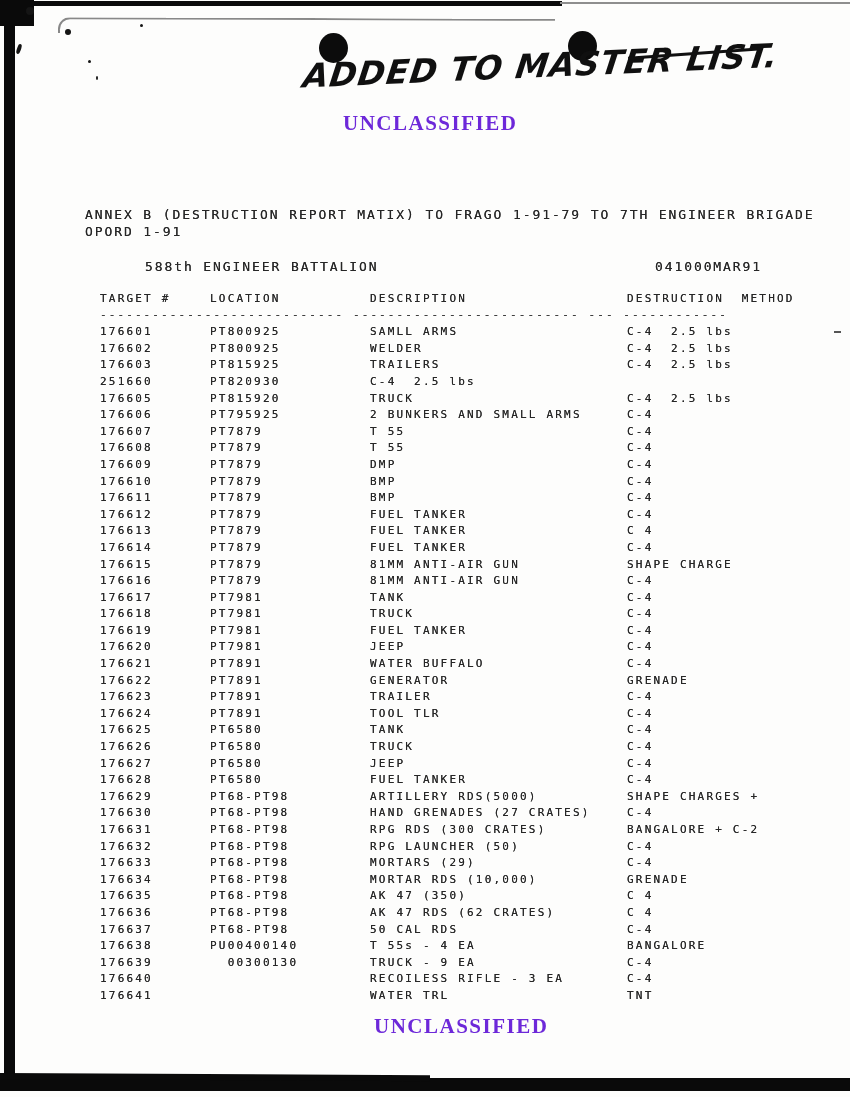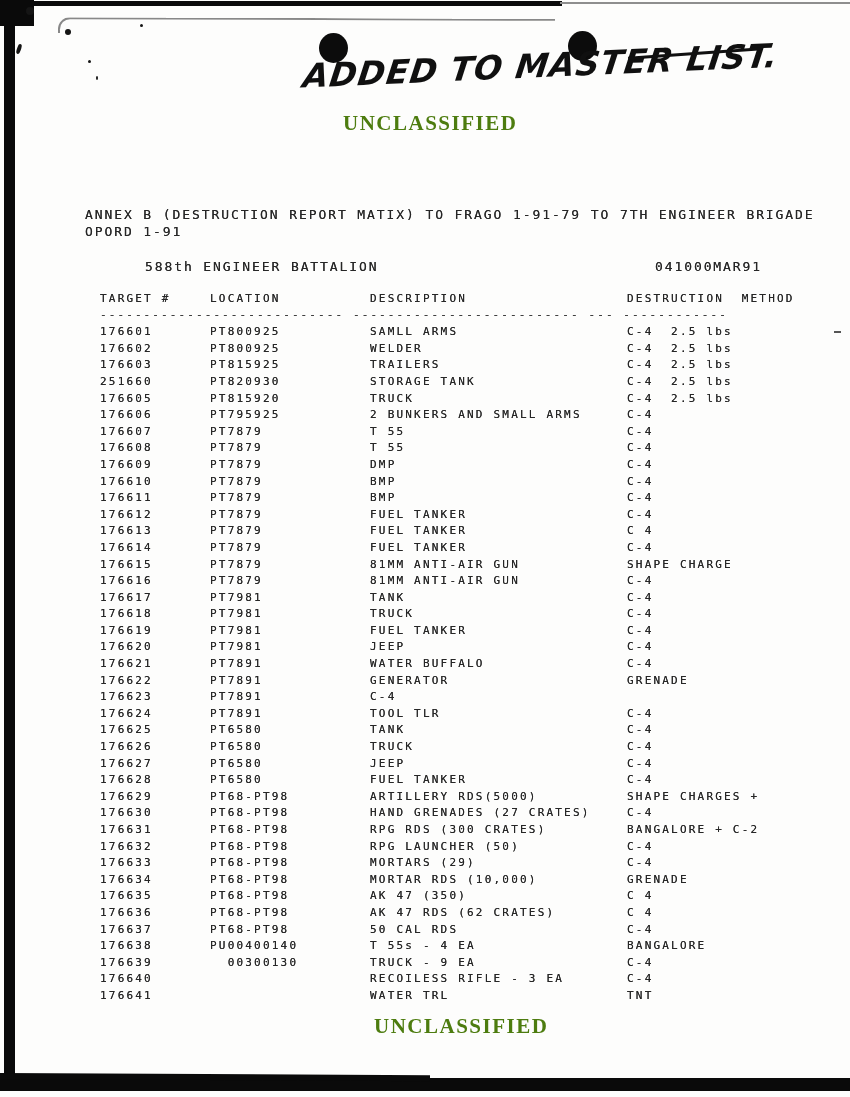--- a/index.html
+++ b/index.html
@@ -30,21 +30,21 @@
     font-style:italic;font-weight:bold;
     font-size:33px;letter-spacing:1px;color:#101010;
     transform:rotate(-2.5deg) skewX(-10deg);
     white-space:nowrap;
   }
   .hw-stroke{position:absolute;left:628px;top:52px;width:134px;height:3px;background:#101010;transform:rotate(-4deg);}
   
   .classification{
     position:absolute;
     font-family:"Liberation Serif","DejaVu Serif",serif;
-    font-weight:bold;font-size:21px;letter-spacing:1.5px;color:#4d7c0f;
+    font-weight:bold;font-size:21px;letter-spacing:1.5px;color:#6d28d9;
     white-space:nowrap;
   }
   .classification.header{left:343px;top:111px;}
   .classification.footer{left:374px;top:1014px;}
   
   .type{
     position:absolute;
     font-size:13px;letter-spacing:1.9px;line-height:17px;
     white-space:pre;color:#262626;
     text-shadow:0 0 0.5px #4a4a4a;
@@ -119,21 +119,20 @@
         </div>
         <div class="trow">
           <span class="cell">176603</span>
           <span class="cell">PT815925</span>
           <span class="cell">TRAILERS</span>
           <span class="cell">C-4  2.5 lbs</span>
         </div>
         <div class="trow">
           <span class="cell">251660</span>
           <span class="cell">PT820930</span>
-          <span class="cell">STORAGE TANK</span>
           <span class="cell">C-4  2.5 lbs</span>
         </div>
         <div class="trow">
           <span class="cell">176605</span>
           <span class="cell">PT815920</span>
           <span class="cell">TRUCK</span>
           <span class="cell">C-4  2.5 lbs</span>
         </div>
         <div class="trow">
           <span class="cell">176606</span>
@@ -233,20 +232,21 @@
         </div>
         <div class="trow">
           <span class="cell">176622</span>
           <span class="cell">PT7891</span>
           <span class="cell">GENERATOR</span>
           <span class="cell">GRENADE</span>
         </div>
         <div class="trow">
           <span class="cell">176623</span>
           <span class="cell">PT7891</span>
+          <span class="cell">TRAILER</span>
           <span class="cell">C-4</span>
         </div>
         <div class="trow">
           <span class="cell">176624</span>
           <span class="cell">PT7891</span>
           <span class="cell">TOOL TLR</span>
           <span class="cell">C-4</span>
         </div>
         <div class="trow">
           <span class="cell">176625</span>

